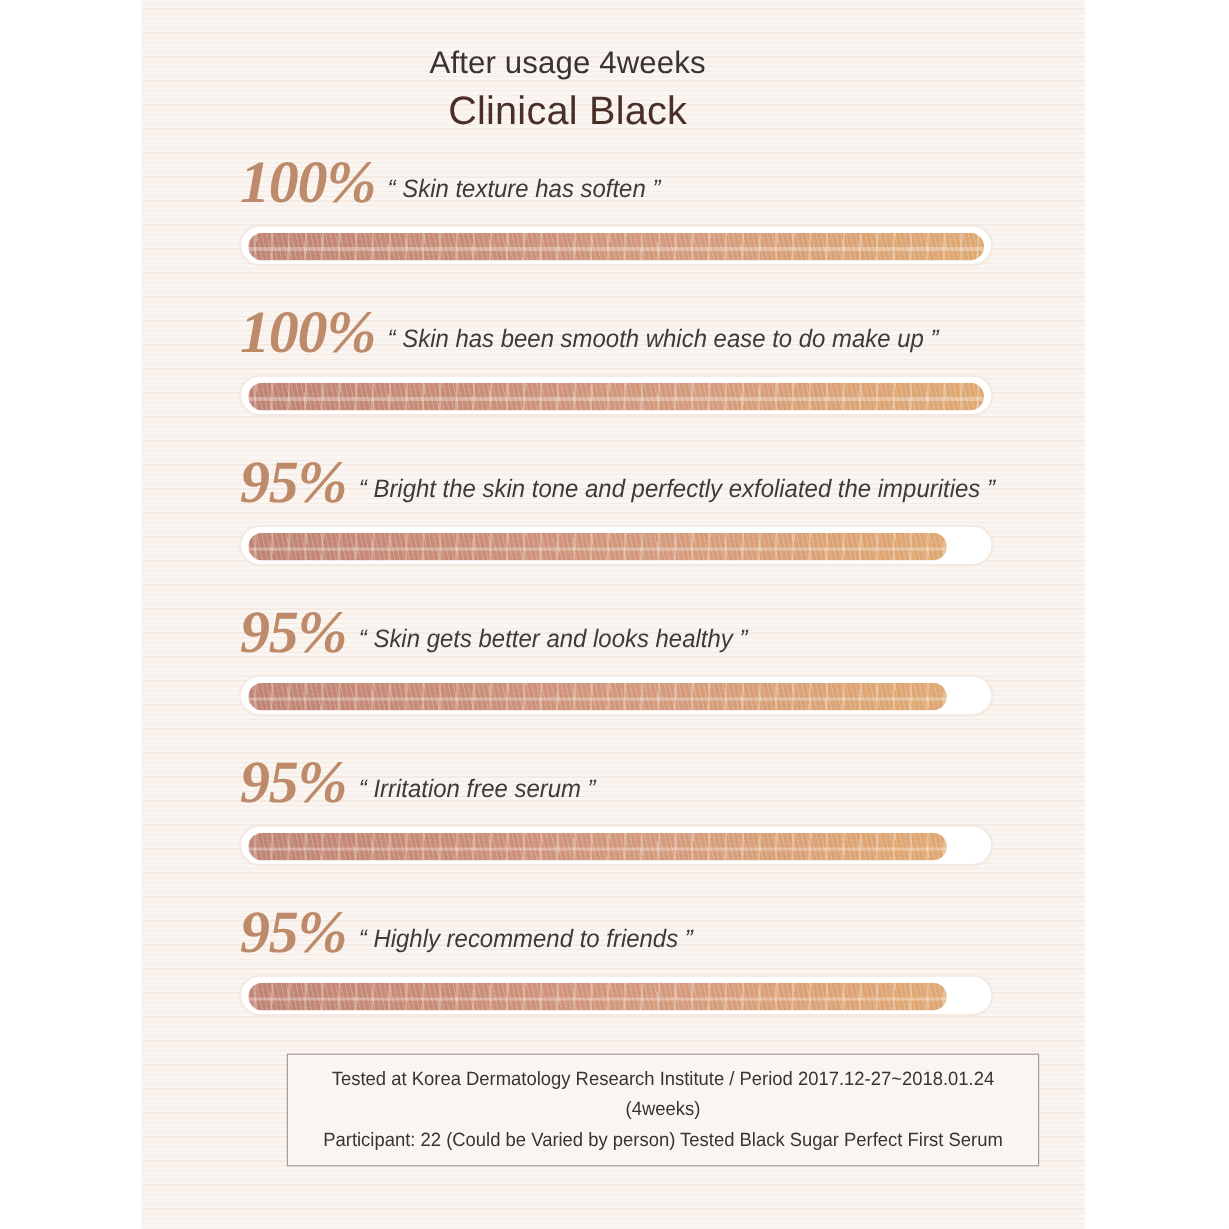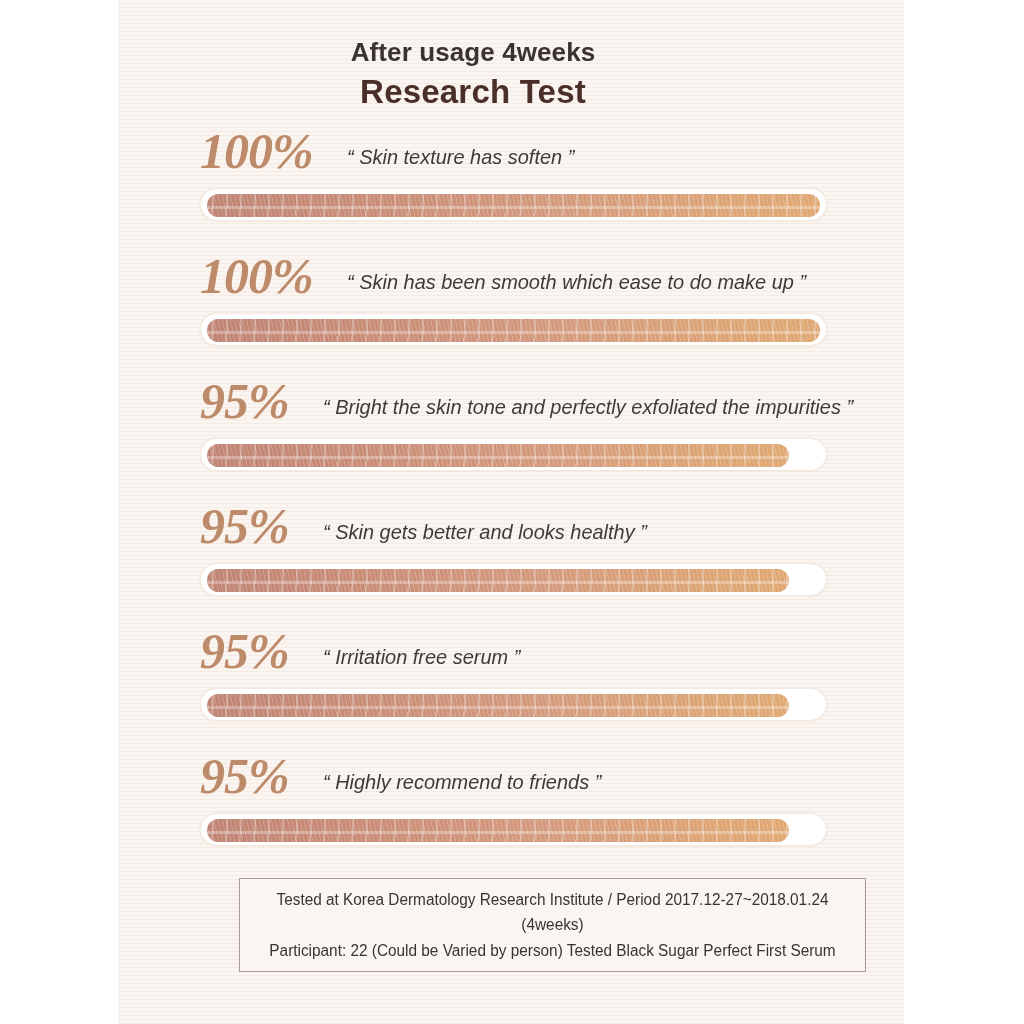--- a/index.html
+++ b/index.html
@@ -36,21 +36,20 @@
       rgba(232, 216, 205, 0.35) 4px
     );
   }
 
   .header {
     position: absolute;
     left: 0;
     top: 36px;
     width: 710px;
     text-align: center;
-    font-weight: bold;
   }
   .header .eyebrow {
     font-size: 26px;
     color: #3a3330;
     letter-spacing: 0.1px;
     line-height: 1.25;
   }
   .header .title {
     font-size: 33px;
     color: #4a2f28;
@@ -69,21 +68,20 @@
   .row {
     position: relative;
     height: 125px;
   }
 
   .row-head {
     display: flex;
     align-items: baseline;
     padding-left: 82px;
     height: 58px;
-    gap: 24px;
   }
 
   .pct {
     font-family: "Liberation Serif", serif;
     font-style: italic;
     font-weight: bold;
     font-size: 50px;
     color: #bd8a6a;
     line-height: 1;
     letter-spacing: -1px;
@@ -182,21 +180,21 @@
   }
 </style>
 </head>
 <body>
 
 <div class="page">
   <div class="panel">
 
     <div class="header">
       <div class="eyebrow">After usage 4weeks</div>
-      <div class="title">Research Test</div>
+      <div class="title">Clinical Black</div>
     </div>
 
     <div class="rows">
 
       <div class="row">
         <div class="row-head">
           <div class="pct">100%</div>
           <div class="quote">“ Skin texture has soften ”</div>
         </div>
         <div class="track">

